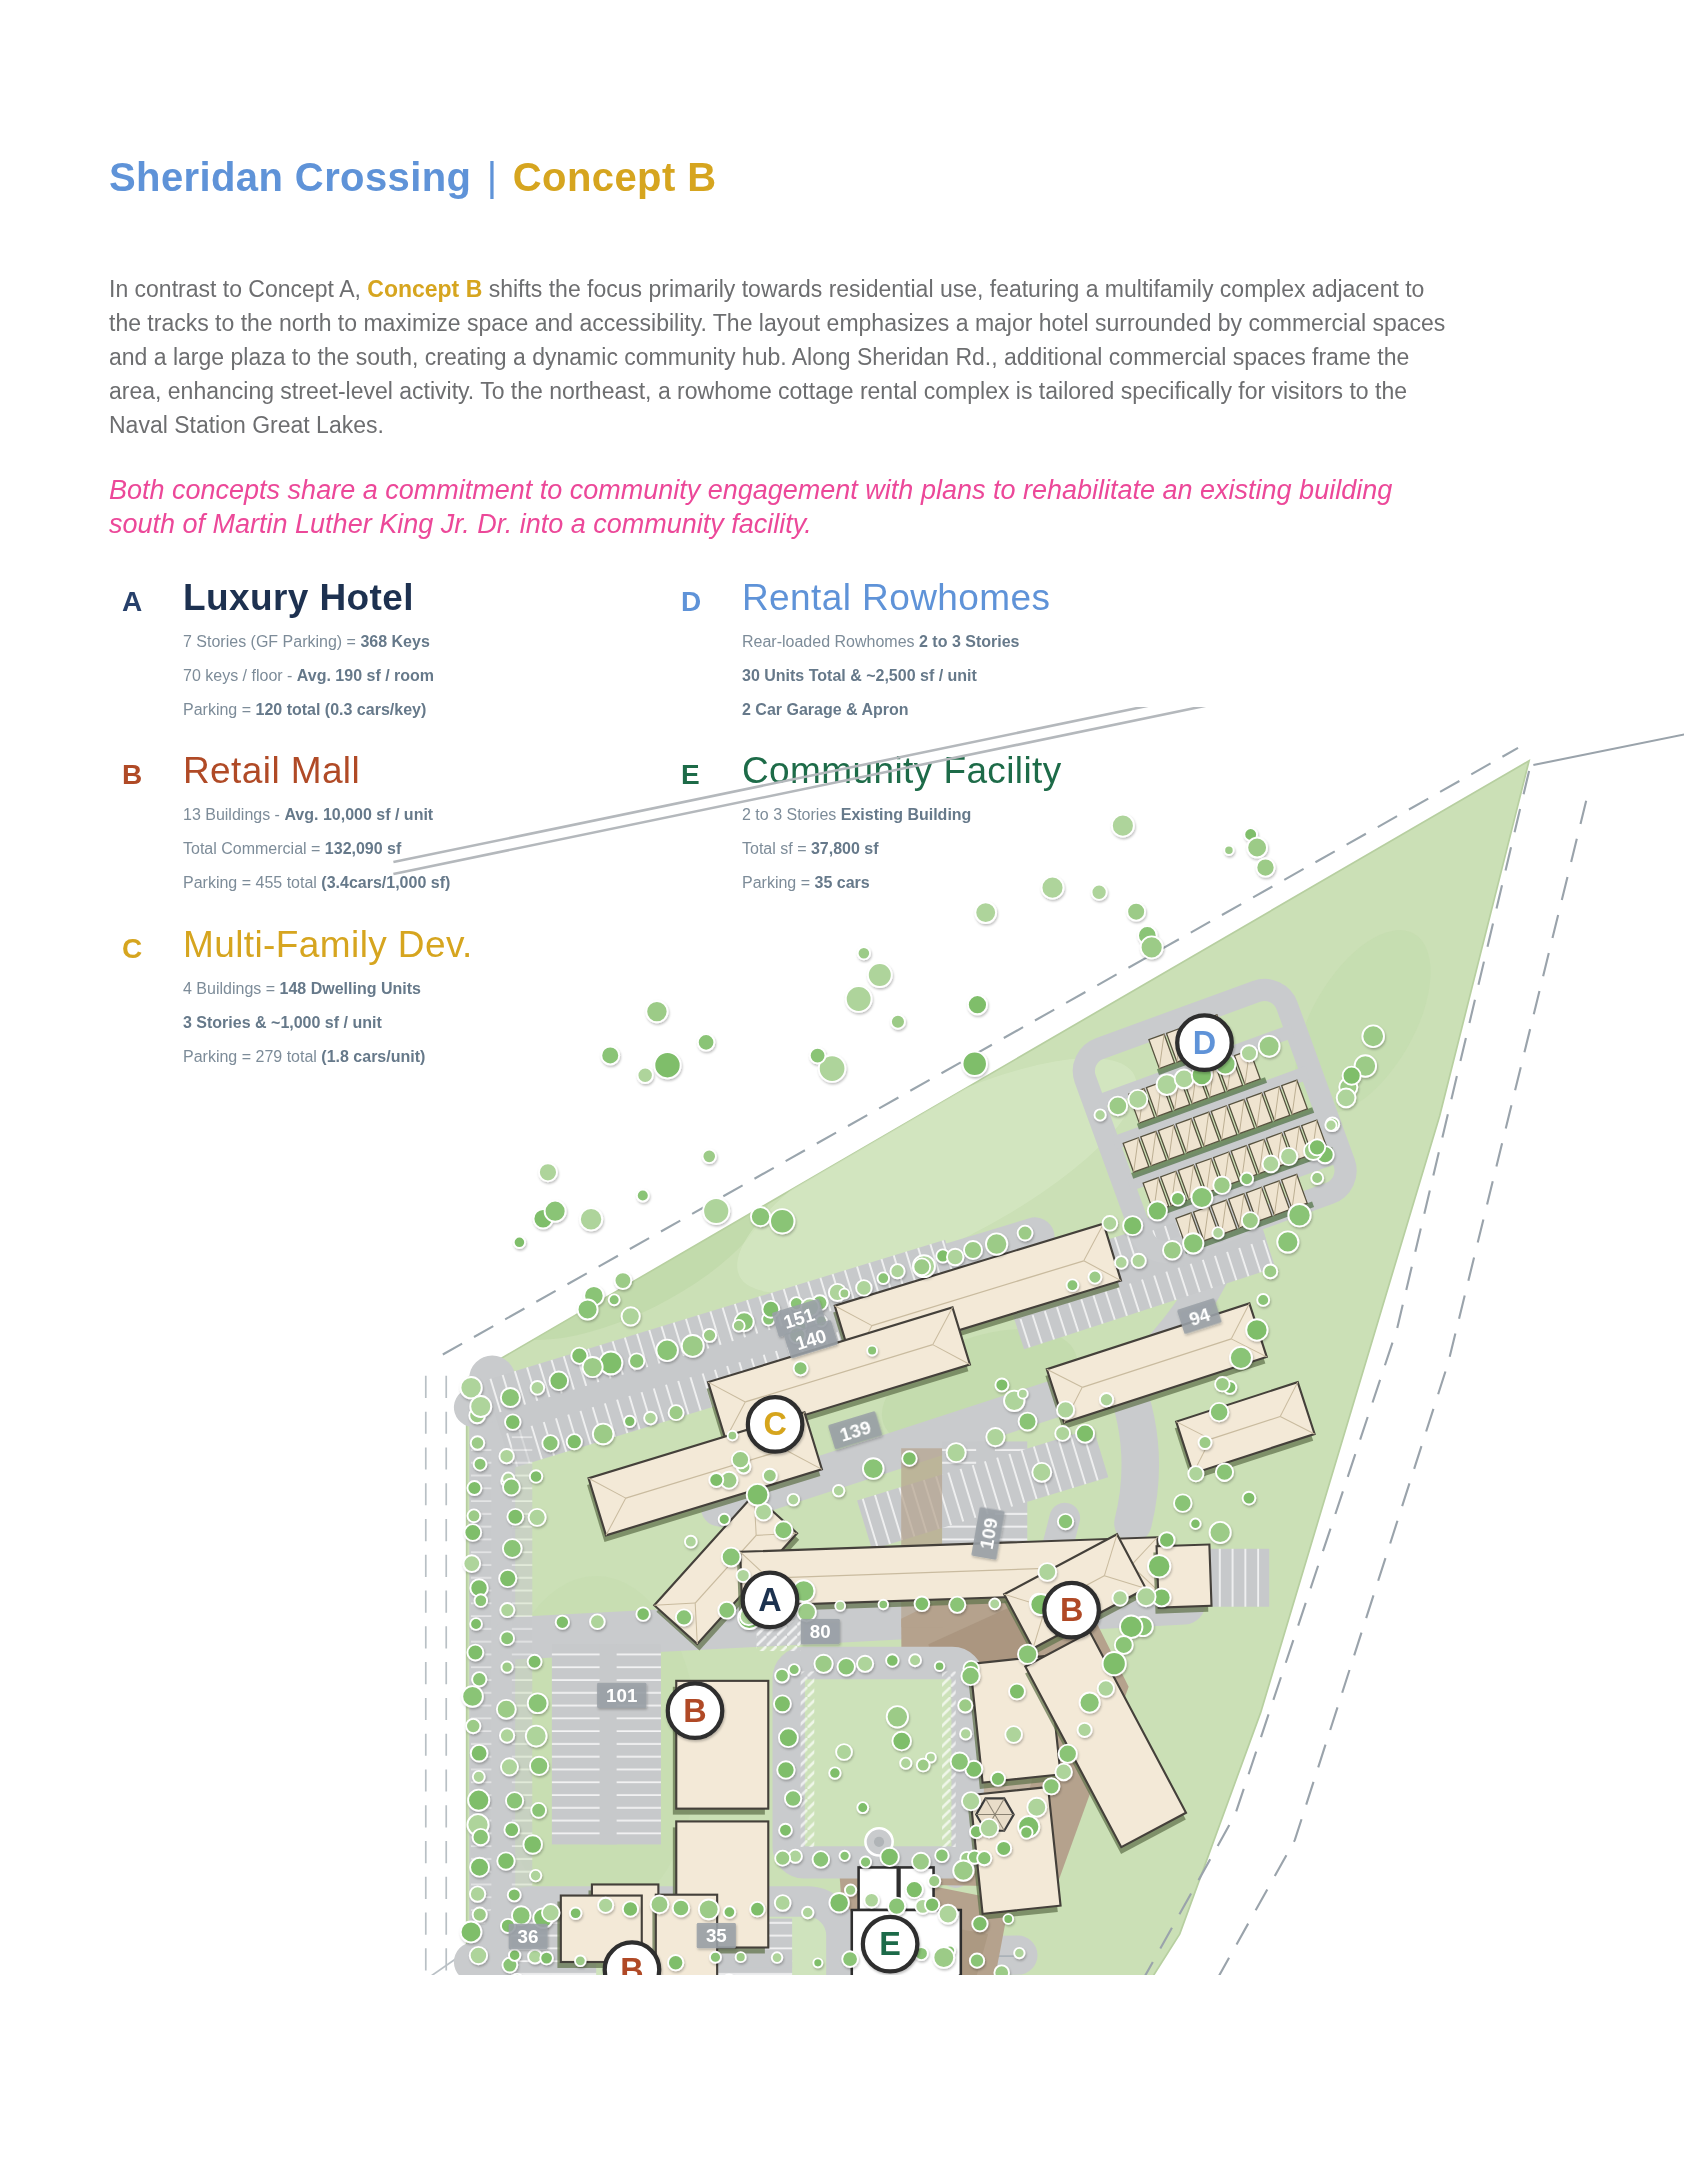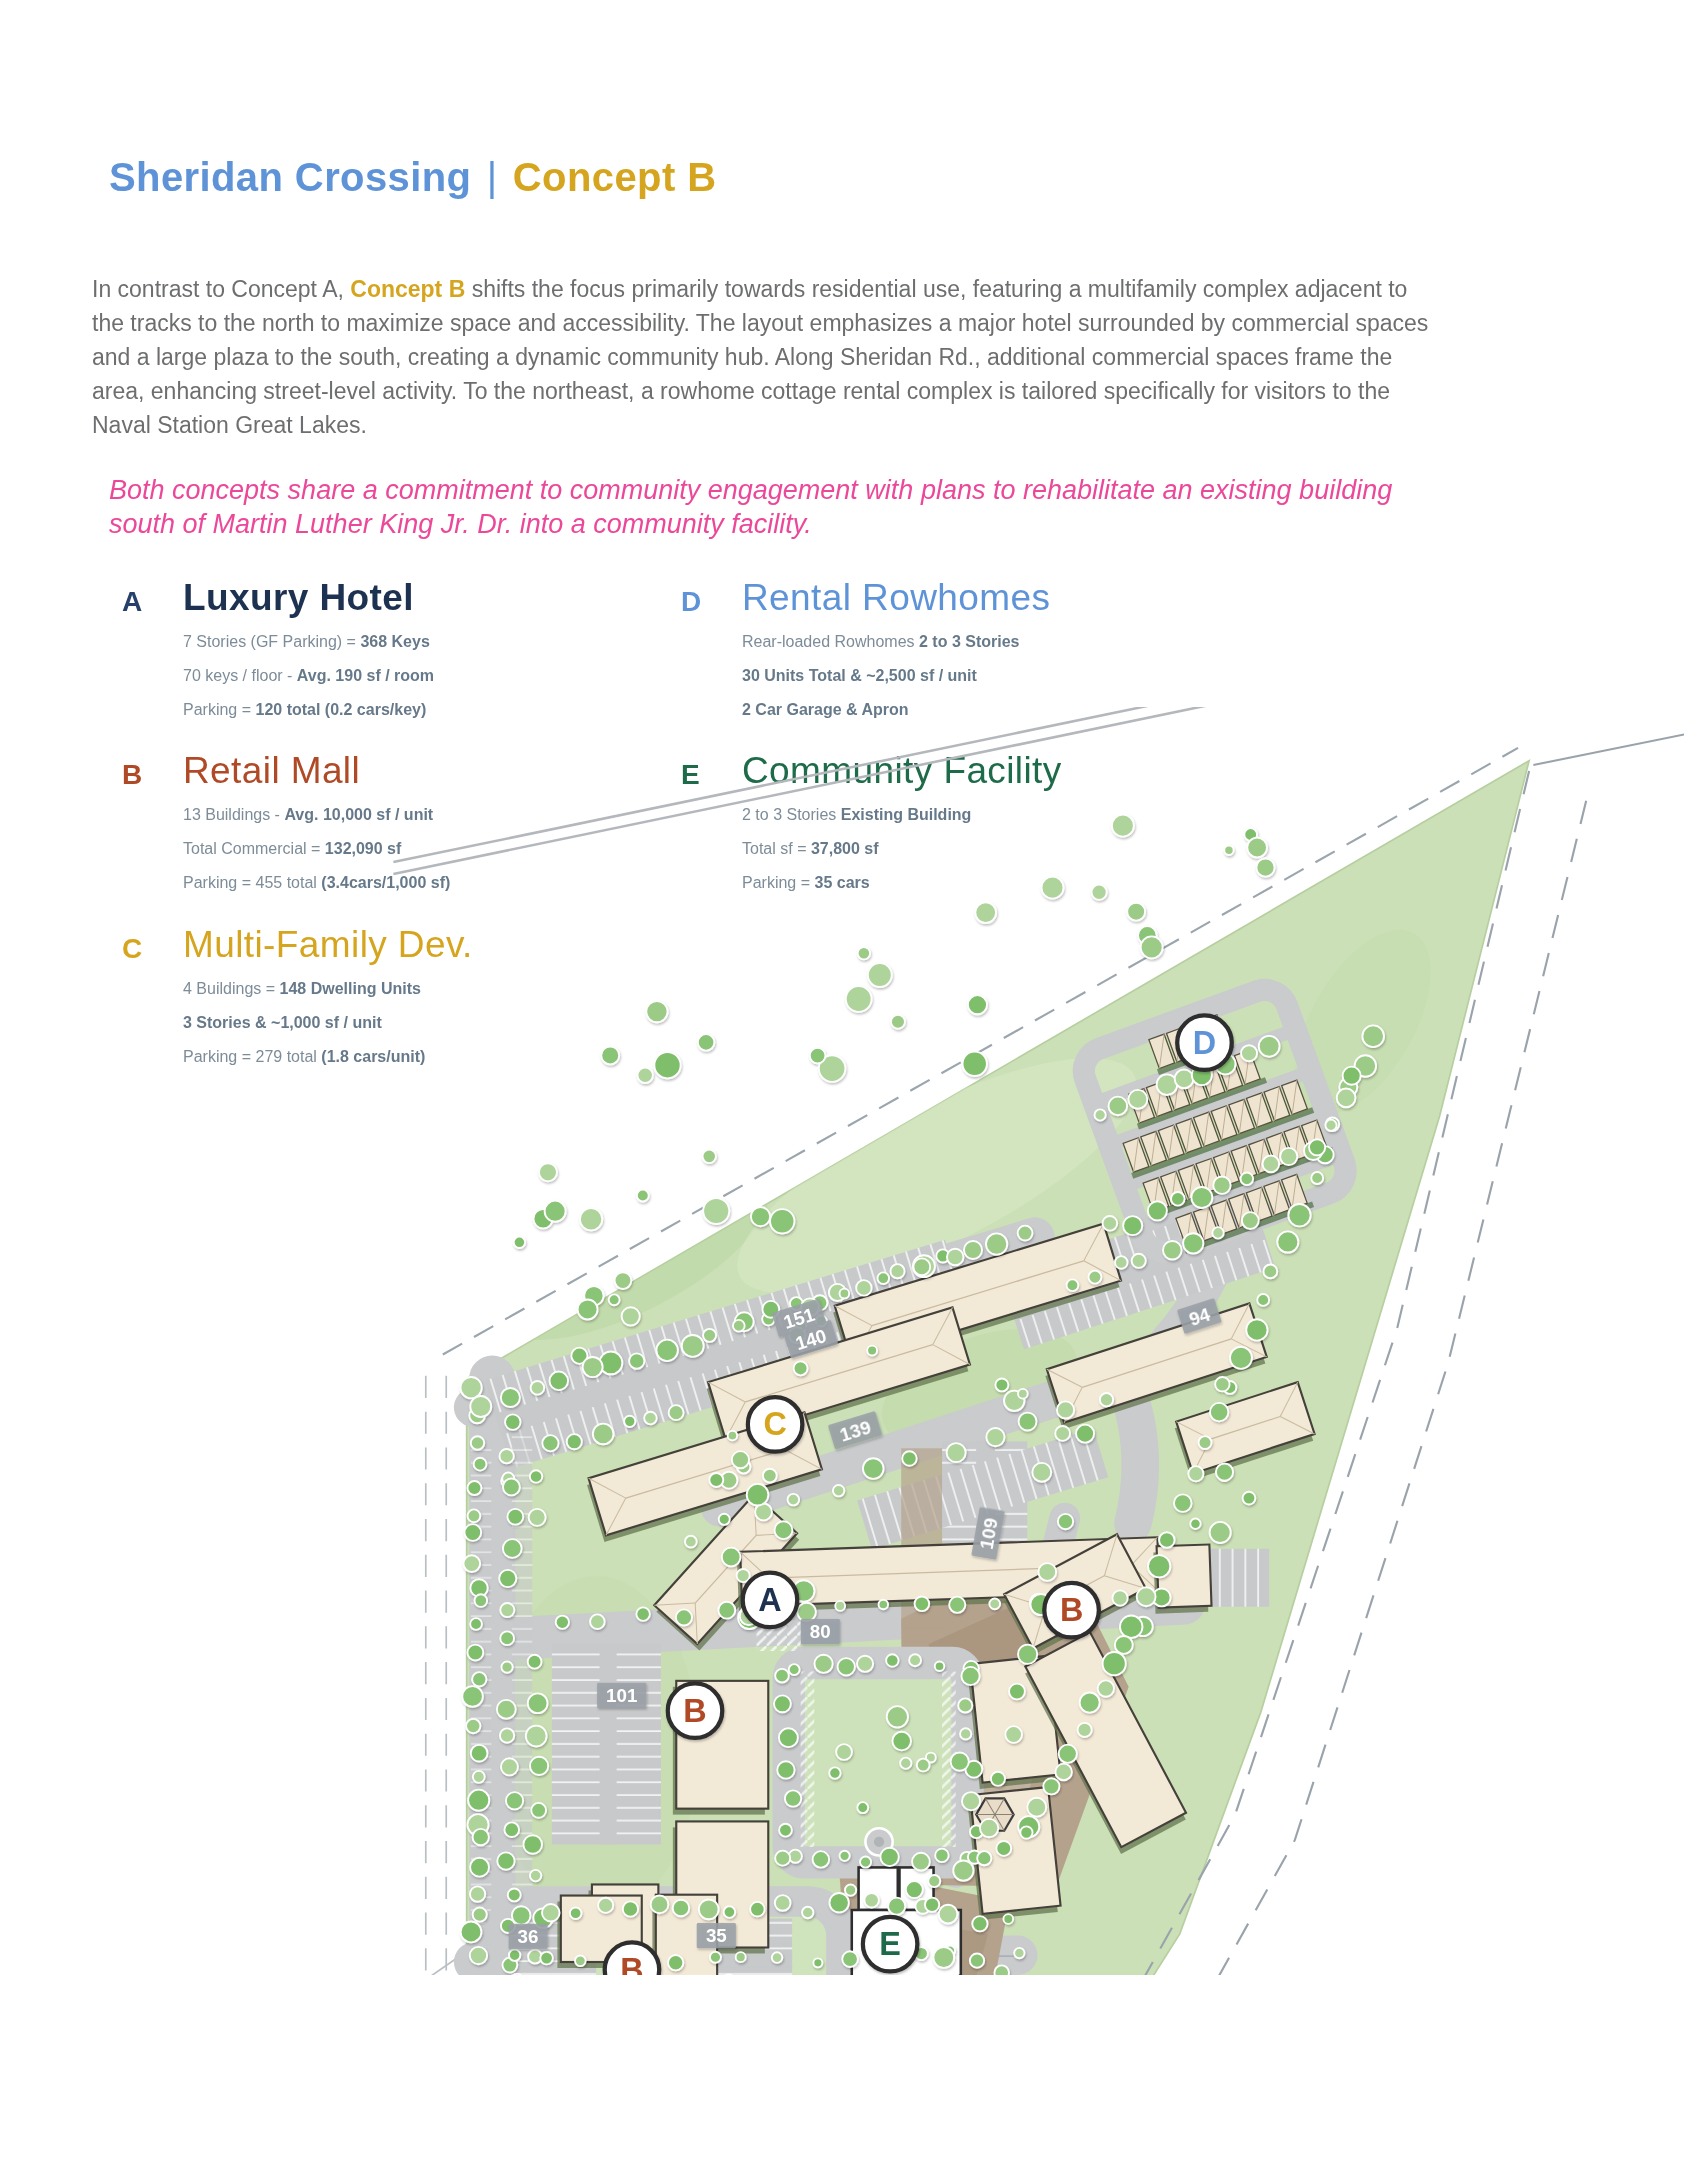--- a/index.html
+++ b/index.html
@@ -5,21 +5,21 @@
   html,body{margin:0;padding:0;background:#fff;}
   .page{position:relative;width:1685px;height:1975px;background:#ffffff;overflow:hidden;
         font-family:"Liberation Sans",sans-serif;color:#6d6e70;}
   .abs{position:absolute;}
   
   .title{left:109px;top:155px;font-size:40px;letter-spacing:0.4px;white-space:nowrap;}
   .title .t1{font-weight:600;}
   .title .div{font-weight:300;margin:0 15.3px;}
   .title .t2{font-weight:600;}
   
-  .intro{left:92px;top:249px;width:1342px;font-size:23px;line-height:34px;color:#6d6e70;}
+  .intro{left:109px;top:249px;width:1342px;font-size:23px;line-height:34px;color:#6d6e70;}
   .intro b{font-weight:700;}
   .note{left:109px;top:446px;width:1342px;font-size:27px;line-height:34px;font-style:italic;color:#ec4899;}
   
   .legend-item{display:flex;align-items:flex-start;}
   .legend-letter{width:61px;font-size:28px;font-weight:700;padding-top:7.7px;letter-spacing:0.9px;}
   .legend-title{font-size:37px;font-weight:400;letter-spacing:0.4px;line-height:1.1;margin:0 0 6.8px 0;}
   .spec{font-size:16px;line-height:34px;color:#7d8c99;}
   .spec b{color:#66798a;font-weight:700;}
   
   .folio{left:1552px;top:1974px;width:51px;height:60px;font-size:26.4px;color:#6f7072;
@@ -40,21 +40,21 @@
   <p class="abs intro"><span>In contrast to Concept A, </span><b style="color: rgb(214, 165, 31);">Concept B</b><span> shifts the focus primarily towards residential use, featuring a multifamily complex adjacent to the tracks to the north to maximize space and accessibility. The layout emphasizes a major hotel surrounded by commercial spaces and a large plaza to the south, creating a dynamic community hub. Along Sheridan Rd., additional commercial spaces frame the area, enhancing street-level activity. To the northeast, a rowhome cottage rental complex is tailored specifically for visitors to the Naval Station Great Lakes.</span></p>
 
   <p class="abs note">Both concepts share a commitment to community engagement with plans to rehabilitate an existing building south of Martin Luther King Jr. Dr. into a community facility.</p>
 
   <div class="abs legend-item" style="left:122px;top:578px;width:545px">
     <span class="legend-letter" style="color: rgb(39, 64, 107);">A</span>
     <div>
       <div class="legend-title" style="color: rgb(29, 49, 80); font-weight: bold;">Luxury Hotel</div>
       <div class="spec"><span>7 Stories (GF Parking) = </span><b>368 Keys</b></div>
       <div class="spec"><span>70 keys / floor - </span><b>Avg. 190 sf / room</b></div>
-      <div class="spec"><span>Parking =  </span><b>120 total (0.2 cars/key)</b></div>
+      <div class="spec"><span>Parking =  </span><b>120 total (0.3 cars/key)</b></div>
     </div>
   </div>
 
   <div class="abs legend-item" style="left:122px;top:751px;width:545px">
     <span class="legend-letter" style="color: rgb(176, 74, 38);">B</span>
     <div>
       <div class="legend-title" style="color: rgb(176, 74, 38);">Retail Mall</div>
       <div class="spec"><span>13 Buildings - </span><b>Avg. 10,000 sf / unit</b></div>
       <div class="spec"><span>Total Commercial = </span><b>132,090 sf</b></div>
       <div class="spec"><span>Parking = 455 total </span><b>(3.4cars/1,000 sf)</b></div>

